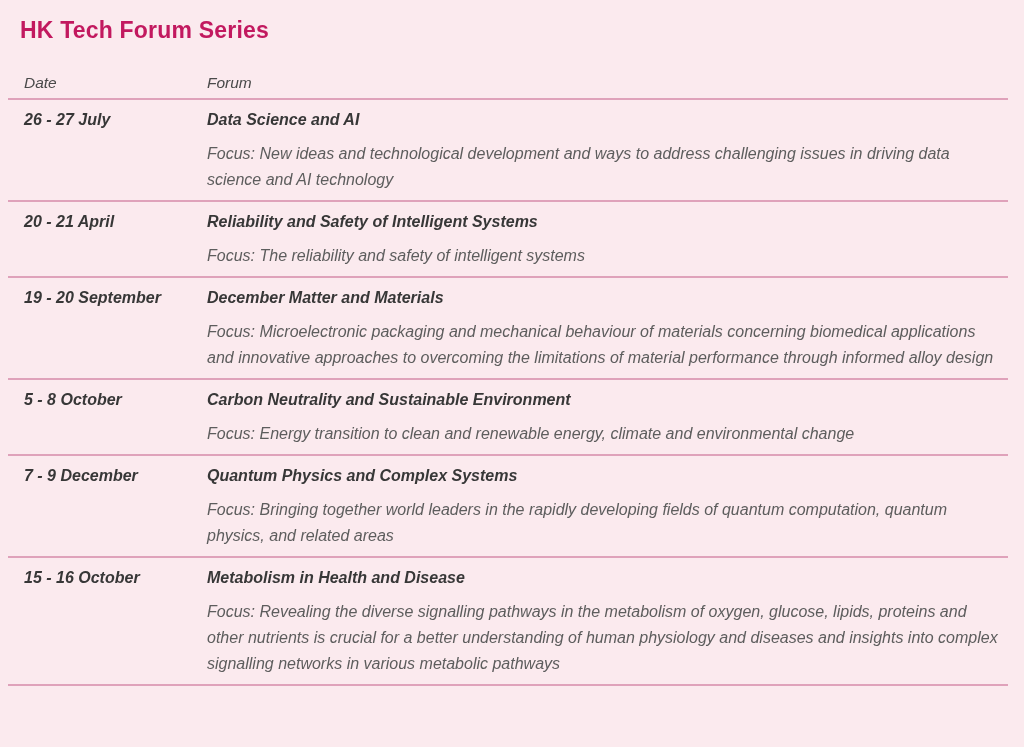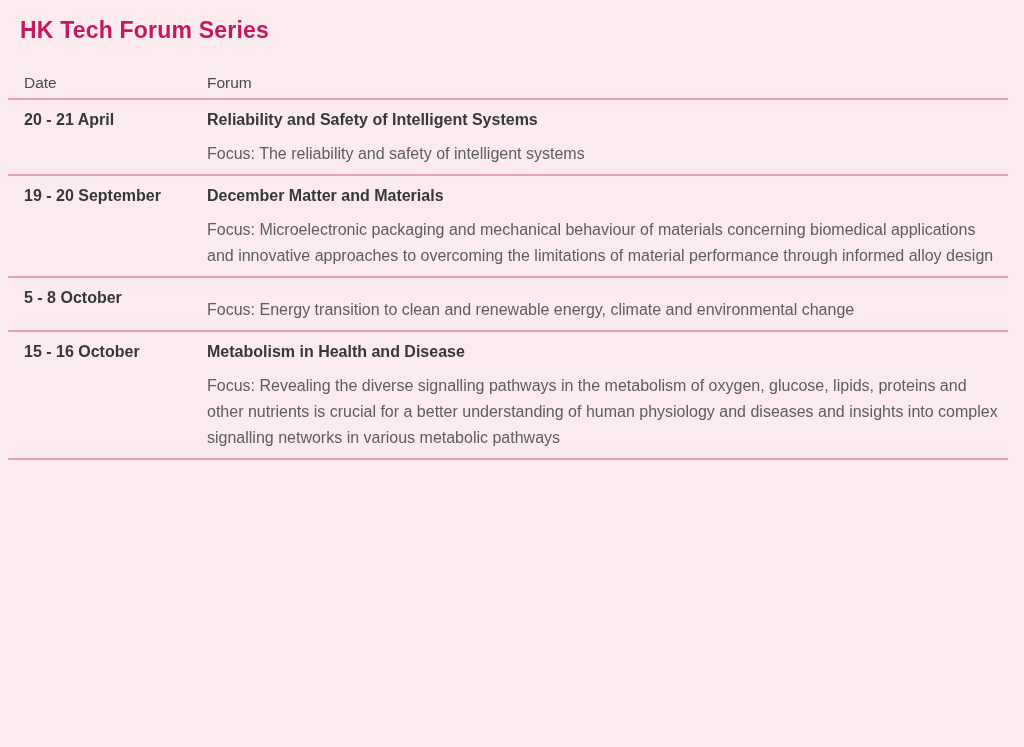--- a/index.html
+++ b/index.html
@@ -29,20 +29,21 @@
     margin: 0;
     font-size: 23px;
     line-height: 28px;
     font-weight: 700;
     color: var(--accent);
     letter-spacing: 0.2px;
   }
   .forum-table {
     margin: 30px 0 4px -12px; 
     width: 1000px;
+    font-style: italic;
   }
   .table-header {
     display: grid;
     grid-template-columns: 183px 1fr;
     padding: 0 0 6px 16px;
     border-bottom: 2px solid var(--divider);
     color: var(--header-text);
     font-size: 15.5px;
     line-height: 18px;
     font-weight: 400;
@@ -79,44 +80,59 @@
 
 <div class="page">
   <h1 class="page-title">HK Tech Forum Series</h1>
 
   <div class="forum-table">
     <div class="table-header">
       <div class="header-date">Date</div>
       <div class="header-forum">Forum</div>
     </div>
 
+    <div class="table-row">
+      <div class="date-cell">26 - 27 July</div>
+      <div class="forum-cell">
+        <div class="forum-title">Data Science and AI</div>
+        <p class="forum-focus">Focus: New ideas and technological development and ways to address challenging issues in driving data science and AI technology</p>
+      </div>
+    </div>
 
     <div class="table-row">
       <div class="date-cell">20 - 21 April</div>
       <div class="forum-cell">
         <div class="forum-title">Reliability and Safety of Intelligent Systems</div>
         <p class="forum-focus">Focus: The reliability and safety of intelligent systems</p>
       </div>
     </div>
 
     <div class="table-row">
       <div class="date-cell">19 - 20 September</div>
       <div class="forum-cell">
         <div class="forum-title">December Matter and Materials</div>
         <p class="forum-focus">Focus: Microelectronic packaging and mechanical behaviour of materials concerning biomedical applications and innovative approaches to overcoming the limitations of material performance through informed alloy design</p>
       </div>
     </div>
 
     <div class="table-row">
       <div class="date-cell">5 - 8 October</div>
       <div class="forum-cell">
+        <div class="forum-title">Carbon Neutrality and Sustainable Environment</div>
         <p class="forum-focus">Focus: Energy transition to clean and renewable energy, climate and environmental change</p>
       </div>
     </div>
 
+    <div class="table-row">
+      <div class="date-cell">7 - 9 December</div>
+      <div class="forum-cell">
+        <div class="forum-title">Quantum Physics and Complex Systems</div>
+        <p class="forum-focus">Focus: Bringing together world leaders in the rapidly developing fields of quantum computation, quantum physics, and related areas</p>
+      </div>
+    </div>
 
     <div class="table-row">
       <div class="date-cell">15 - 16 October</div>
       <div class="forum-cell">
         <div class="forum-title">Metabolism in Health and Disease</div>
         <p class="forum-focus">Focus: Revealing the diverse signalling pathways in the metabolism of oxygen, glucose, lipids, proteins and other nutrients is crucial for a better understanding of human physiology and diseases and insights into complex signalling networks in various metabolic pathways</p>
       </div>
     </div>
   </div>
 </div>

